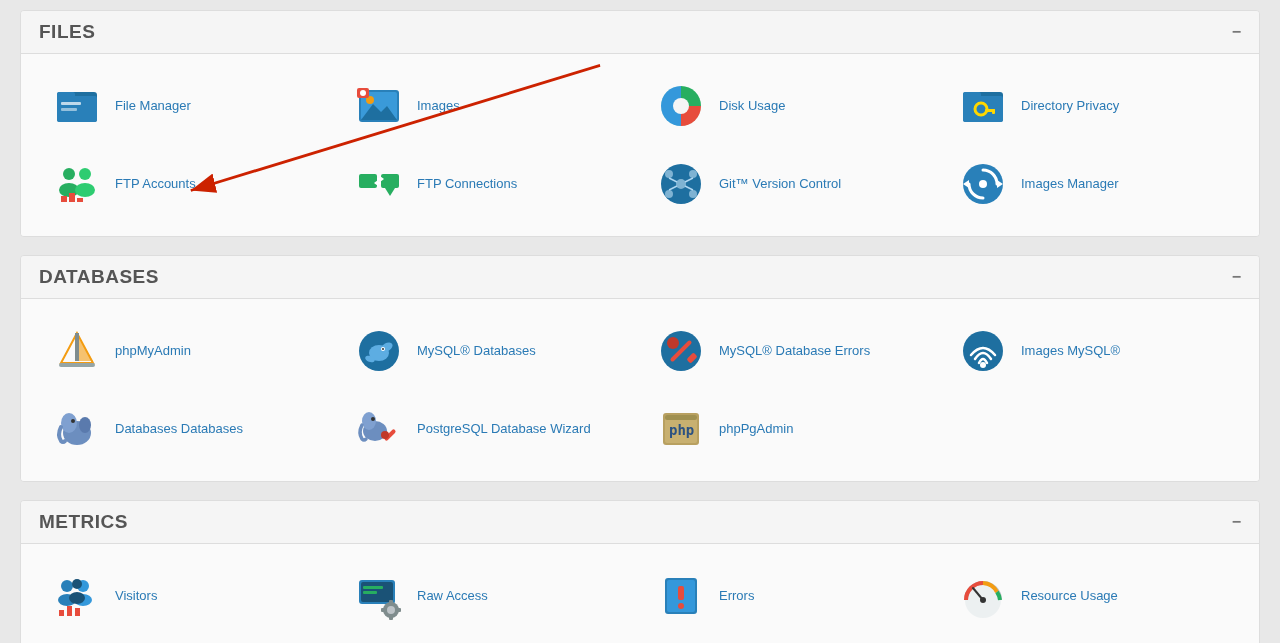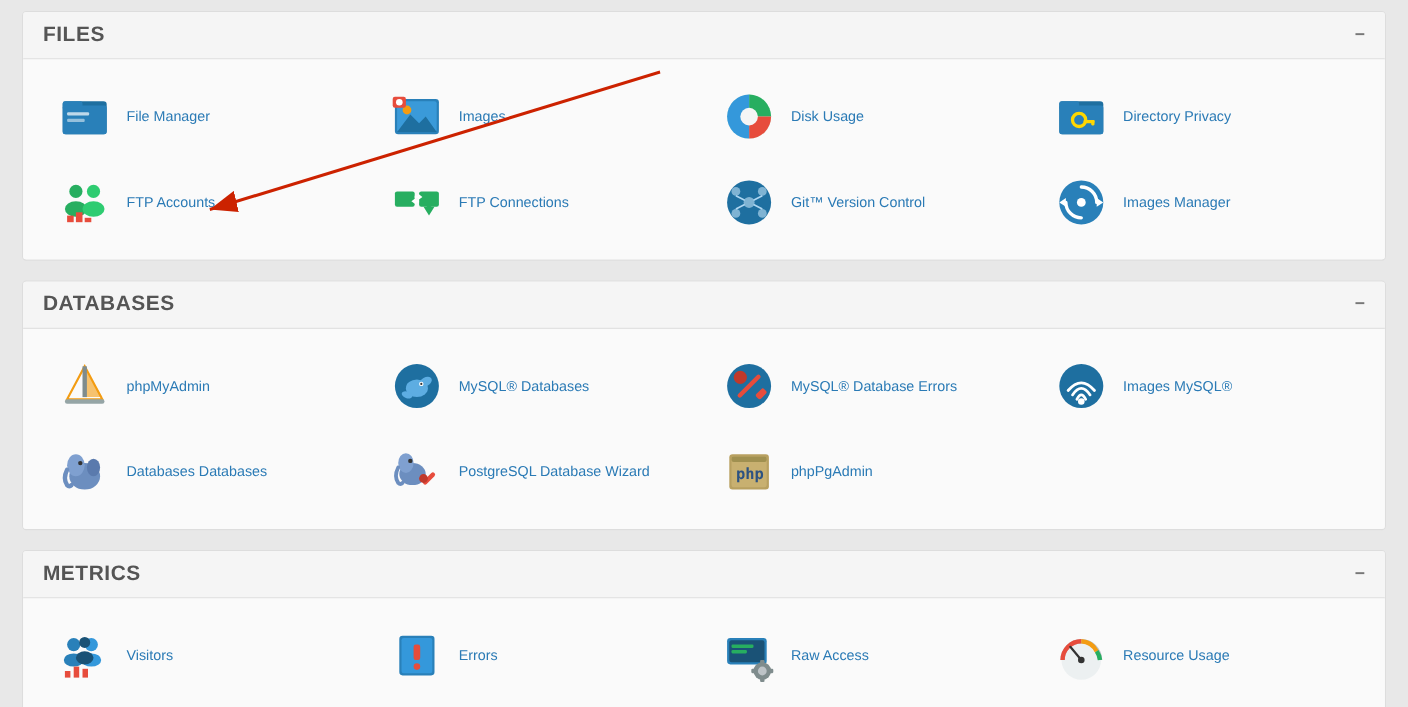--- a/index.html
+++ b/index.html
@@ -372,53 +372,53 @@
               <rect x="14" y="34" width="5" height="10" fill="#e74c3c"></rect>
               <rect x="22" y="36" width="5" height="8" fill="#e74c3c"></rect>
             </svg>
           </div>
           <span class="item-label">Visitors</span>
         </div>
 
         <div class="item">
           <div class="item-icon">
             <svg width="48" height="48" viewBox="0 0 48 48">
-              <rect x="8" y="6" width="32" height="36" rx="3" fill="#2980b9"></rect>
-              <rect x="10" y="8" width="28" height="32" rx="2" fill="#3498db"></rect>
-
-              <rect x="21" y="14" width="6" height="14" rx="2" fill="#e74c3c"></rect>
-              <circle cx="24" cy="34" r="3" fill="#e74c3c"></circle>
-            </svg>
-          </div>
-          <span class="item-label">Errors</span>
-        </div>
-
-        <div class="item">
-          <div class="item-icon">
-            <svg width="48" height="48" viewBox="0 0 48 48">
 
               <rect x="4" y="8" width="36" height="24" rx="3" fill="#2980b9"></rect>
               <rect x="6" y="10" width="32" height="20" rx="2" fill="#1a5276"></rect>
               <rect x="8" y="14" width="20" height="3" rx="1" fill="#27ae60"></rect>
               <rect x="8" y="19" width="14" height="3" rx="1" fill="#27ae60"></rect>
 
               <circle cx="36" cy="38" r="8" fill="#7f8c8d"></circle>
               <circle cx="36" cy="38" r="4" fill="#bdc3c7"></circle>
               <rect x="34" y="28" width="4" height="4" rx="1" fill="#7f8c8d"></rect>
               <rect x="34" y="44" width="4" height="4" rx="1" fill="#7f8c8d"></rect>
               <rect x="26" y="36" width="4" height="4" rx="1" fill="#7f8c8d"></rect>
               <rect x="42" y="36" width="4" height="4" rx="1" fill="#7f8c8d"></rect>
             </svg>
           </div>
           <span class="item-label">Raw Access</span>
         </div>
 
         <div class="item">
           <div class="item-icon">
             <svg width="48" height="48" viewBox="0 0 48 48">
+              <rect x="8" y="6" width="32" height="36" rx="3" fill="#2980b9"></rect>
+              <rect x="10" y="8" width="28" height="32" rx="2" fill="#3498db"></rect>
+
+              <rect x="21" y="14" width="6" height="14" rx="2" fill="#e74c3c"></rect>
+              <circle cx="24" cy="34" r="3" fill="#e74c3c"></circle>
+            </svg>
+          </div>
+          <span class="item-label">Errors</span>
+        </div>
+
+        <div class="item">
+          <div class="item-icon">
+            <svg width="48" height="48" viewBox="0 0 48 48">
 
               <circle cx="24" cy="28" r="18" fill="#ecf0f1"></circle>
               <path d="M7 28 A17 17 0 0 1 41 28" fill="none" stroke="#bdc3c7" stroke-width="4"></path>
               <path d="M7 28 A17 17 0 0 1 24 11" fill="none" stroke="#e74c3c" stroke-width="4"></path>
               <path d="M24 11 A17 17 0 0 1 38 20" fill="none" stroke="#f39c12" stroke-width="4"></path>
               <path d="M38 20 A17 17 0 0 1 41 28" fill="none" stroke="#27ae60" stroke-width="4"></path>
 
               <line x1="24" y1="28" x2="14" y2="16" stroke="#333" stroke-width="2" stroke-linecap="round"></line>
               <circle cx="24" cy="28" r="3" fill="#333"></circle>
             </svg>

